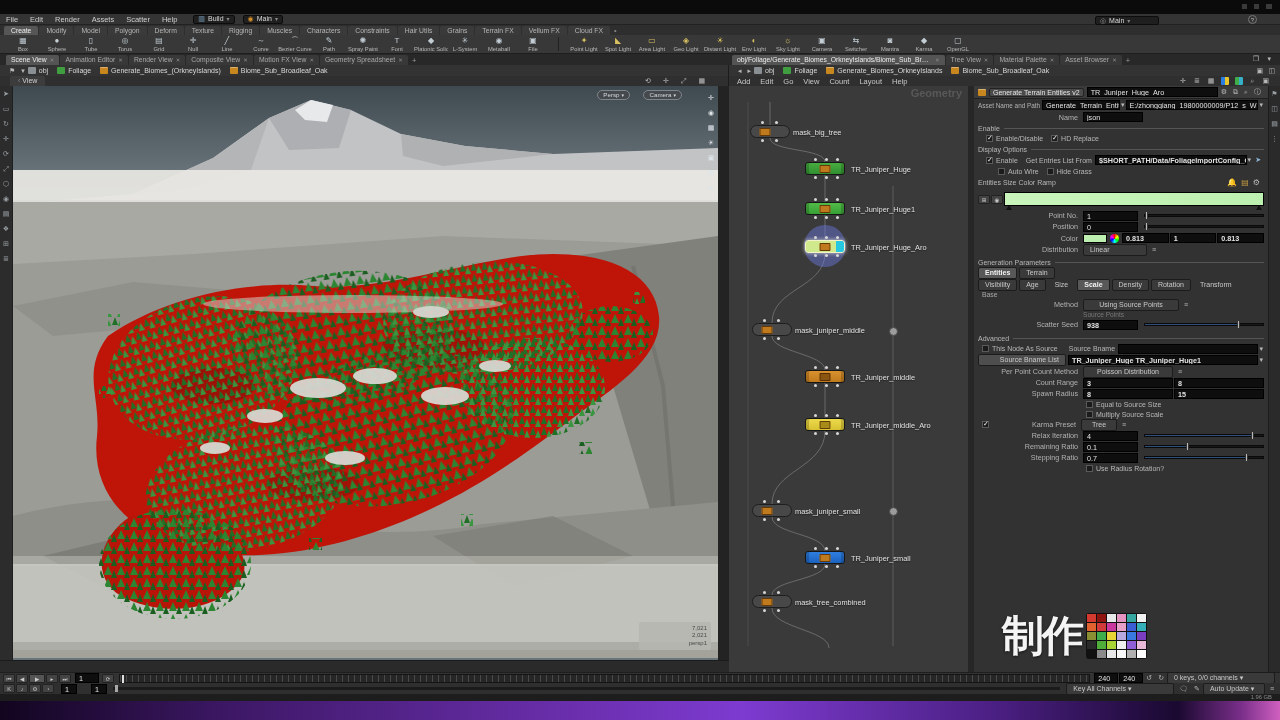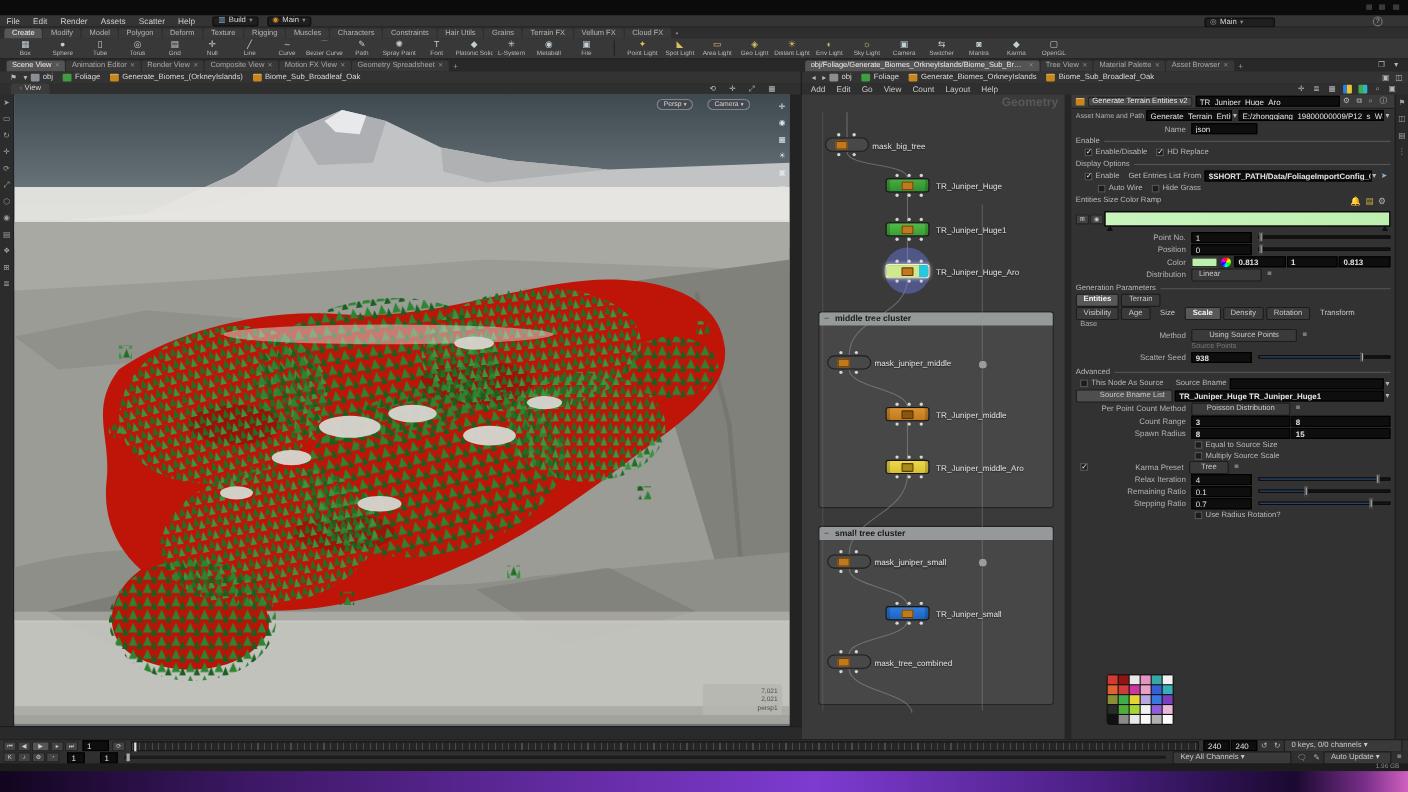--- a/index.html
+++ b/index.html
@@ -467,26 +467,20 @@
       <span class="vicon" style="color:#dfe4e8">▤</span>
       <span class="vicon" style="color:#dfe4e8">≣</span>
     </div>
   </div>
 
   <div class="abs" style="left:718px;top:86px;width:11px;height:574px;background:#232323"></div>
 
   <div class="abs" style="left:729px;top:86px;width:239px;height:586px;background:#3a3a3a;overflow:hidden">
     <span class="abs" style="right:6px;top:1px;font-size:11px;font-weight:bold;color:#585858">Geometry</span>
 
-    <div class="netbox" style="left:15px;top:197px;width:214px;height:179px">
-      <div class="netbox-h">middle tree cluster</div>
-    </div>
-    <div class="netbox" style="left:15px;top:392px;width:214px;height:163px">
-      <div class="netbox-h">small tree cluster</div>
-    </div>
 
     <svg class="abs" style="left:0;top:0" width="239" height="586" viewBox="0 0 239 586">
       <g fill="none" stroke="#9a9a9a" stroke-opacity=".5" stroke-width="1">
         <path d="M41,16 L41,39"></path>
         <path d="M41,52 C41,66 96,62 96,76"></path>
         <path d="M96,89 L96,116"></path>
         <path d="M96,129 L96,154"></path>
         <path d="M96,167 C96,202 43,202 43,237"></path>
         <path d="M43,250 C43,266 96,268 96,284"></path>
         <path d="M96,297 L96,332"></path>
@@ -829,20 +823,21 @@
     <span class="icon-s">≡</span>
   </div>
 
   <div class="abs flex" style="left:0;top:694px;width:1280px;height:7px;background:#1d1d1d">
     <span class="abs" style="right:8px;font-size:5.8px;color:#8a8a8a;line-height:7px">1.96 GB</span>
   </div>
 
   <div class="abs" style="left:0;top:701px;width:1280px;height:19px;background:linear-gradient(90deg,#12051f 0%,#3d1866 18%,#6b2fae 45%,#7d3bd0 58%,#4a1f82 78%,#1a0930 92%,#7a2f8a 97%,#d060c0 100%)"></div>
 
   <div class="abs flex" style="left:1002px;top:608px;height:56px;z-index:50">
+    <span style="font-size:42px;font-weight:bold;color:#f4f4f4;text-shadow:0 1px 3px rgba(0,0,0,.6);letter-spacing:-2px">制作</span>
     <span style="display:grid;grid-template-columns:repeat(6,9px);grid-auto-rows:8px;gap:1px;background:#111;padding:1px;border-radius:3px;margin-left:4px">
       <i class="wm-cell" style="background:#d43a2f"></i>
         <i class="wm-cell" style="background:#8f1511"></i>
         <i class="wm-cell" style="background:#e8e8e8"></i>
         <i class="wm-cell" style="background:#e394c0"></i>
         <i class="wm-cell" style="background:#37a8a0"></i>
         <i class="wm-cell" style="background:#f2f2f2"></i>
       <i class="wm-cell" style="background:#e2622f"></i>
         <i class="wm-cell" style="background:#d13a3a"></i>
         <i class="wm-cell" style="background:#c9379f"></i>

